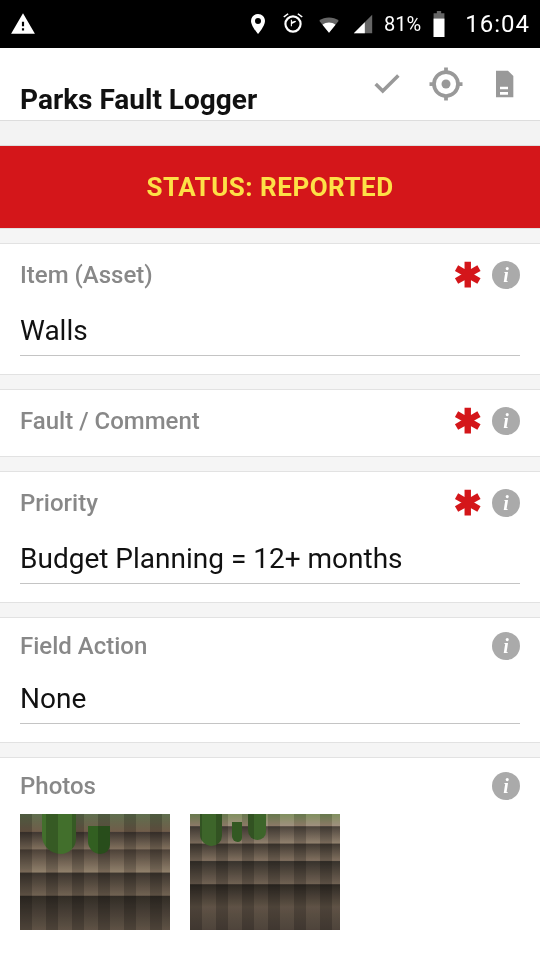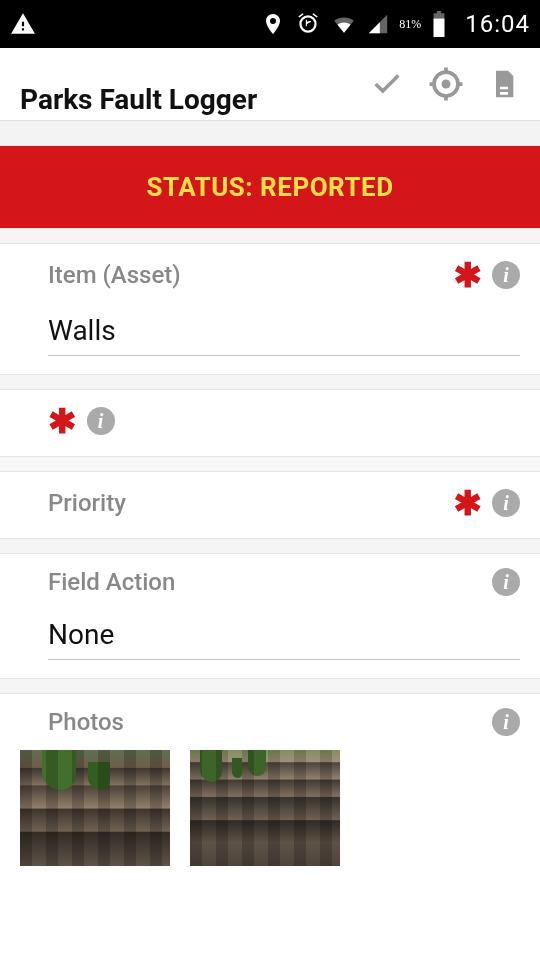--- a/index.html
+++ b/index.html
@@ -3,33 +3,33 @@
 <meta charset="utf-8">
 <style>
   * { box-sizing: border-box; margin: 0; padding: 0; }
   html, body { width: 540px; height: 960px; font-family: Roboto, Arial, sans-serif; background: #fff; overflow: hidden; }
   
   .status-bar { height: 48px; background: #000; color: #fff; display: flex; align-items: center; padding: 0 10px; font-size: 24px; }
   .status-bar .left { flex: 1; display: flex; align-items: center; }
   .status-bar .right { display: flex; align-items: center; gap: 10px; }
   .status-bar .icon { display: inline-flex; align-items: center; justify-content: center; }
   .status-bar .time { font-weight: 400; letter-spacing: 1px; margin-left: 8px; }
-  .status-bar .batt-text { font-size: 12px; font-family: Liberation Serif, serif; }
+  .status-bar .batt-text { font-size: 20px; }
 
   .app-bar { height: 72px; background: #fff; display: flex; align-items: center; padding: 0 20px; gap: 24px; }
   .app-bar .title { font-size: 28px; font-weight: 700; color: #111; flex: 1; margin-top: 31px; }
   .app-bar .action { color: #999; display: flex; align-items: center; justify-content: center; }
 
   .gap { height: 26px; background: #f3f3f3; border-top: 1px solid #ddd; border-bottom: 1px solid #ddd; }
 
   .status-banner { height: 82px; background: #d4161a; color: #fde047; display: flex; align-items: center; justify-content: center; font-size: 26px; font-weight: 700; letter-spacing: 0.5px; }
 
   .divider { height: 16px; background: #f5f5f5; border-top: 1px solid #e2e2e2; border-bottom: 1px solid #e2e2e2; }
 
-  .field { background: #fff; padding: 14px 20px 18px 20px; margin-left: 28px; }
+  .field { background: #fff; padding: 14px 20px 18px 20px; }
   .field-header { display: flex; align-items: center; }
   .field-label { font-size: 24px; color: #888; font-weight: 500; flex: 1; }
   .field-req { color: #d4161a; font-size: 34px; font-weight: 900; margin-right: 10px; line-height: 1; }
   .field-info { width: 28px; height: 28px; border-radius: 50%; background: #aaa; color: #fff; display:flex; align-items:center; justify-content:center; font-weight: 900; font-style: italic; font-family: Georgia, serif; font-size: 20px; }
   .field-value { font-size: 28px; color: #111; margin-top: 22px; border-bottom: 1px solid #c4c4c4; padding-bottom: 8px; }
 
   .photos-row { display: flex; gap: 20px; padding: 0 20px; margin-top: 8px; }
   .thumb { width: 150px; height: 116px; background: #887866; position: relative; overflow: hidden; }
   .thumb-a { background: linear-gradient(180deg, #5a6a4a 0%, #6b5846 15%, #3d352f 16%, #7a6a58 30%, #4a3f36 31%, #8a7a66 50%, #3a332c 51%, #6b5d4e 70%, #2f2a24 71%, #5a4e42 100%); }
   .thumb-b { background: linear-gradient(180deg, #7a8a5a 0%, #9a8a78 10%, #4a423a 11%, #8a7a68 25%, #3f3830 26%, #7a6a5a 40%, #35302a 41%, #6a5c4e 60%, #2d2822 61%, #5a4e42 80%, #4a4038 100%); }
@@ -118,33 +118,35 @@
     <div class="field-req">✱</div>
     <div class="field-info">i</div>
   </div>
   <div class="field-value">Walls</div>
 </div>
 
 <div class="divider"></div>
 
 <div class="field">
   <div class="field-header">
+    <div class="field-label">Fault / Comment</div>
     <div class="field-req">✱</div>
     <div class="field-info">i</div>
   </div>
 </div>
 
 <div class="divider"></div>
 
 <div class="field">
   <div class="field-header">
     <div class="field-label">Priority</div>
     <div class="field-req">✱</div>
     <div class="field-info">i</div>
   </div>
+  <div class="field-value">Budget Planning = 12+ months</div>
 </div>
 
 <div class="divider"></div>
 
 <div class="field">
   <div class="field-header">
     <div class="field-label">Field Action</div>
     <div class="field-info">i</div>
   </div>
   <div class="field-value">None</div>

